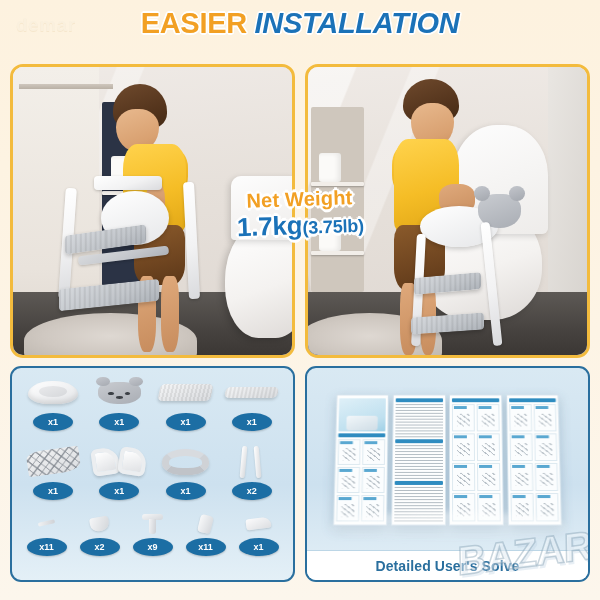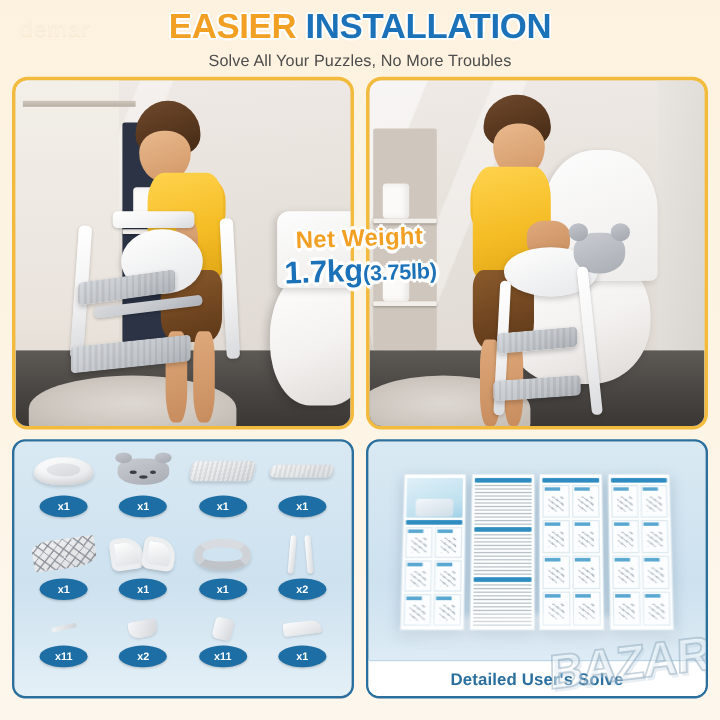--- a/index.html
+++ b/index.html
@@ -40,21 +40,21 @@
     font-size: 29px;
     font-weight: 800;
     letter-spacing: -0.3px;
     line-height: 34px;
     white-space: nowrap;
     text-shadow:
        1.6px 0 #fff, -1.6px 0 #fff, 0 1.6px #fff, 0 -1.6px #fff,
        1.2px 1.2px #fff, -1.2px 1.2px #fff, 1.2px -1.2px #fff, -1.2px -1.2px #fff;
   }
   .headline .w1 { color: #f2a024; }
-  .headline .w2 { color: #1b72b8; }
+  .headline .w2 { color: #1b72b8; font-style: italic; }
   .subhead {
     margin-top: 3px;
     font-size: 13.5px;
     color: #4c4c4c;
     letter-spacing: .1px;
   }
 
   
   .photo-row {
     position: relative;
@@ -527,21 +527,20 @@
 <body>
 
 <div class="page">
 
   <div class="header">
     <div class="brand-logo">demar</div>
     <div class="headline">
       <span class="w1">EASIER</span>
       <span class="w2">INSTALLATION</span>
     </div>
-    <div class="subhead">Solve All Your Puzzles, No More Troubles</div>
   </div>
 
   <div class="photo-row">
 
     <div class="photo-card">
       <div class="scene">
         <div class="wall-marble"></div>
         <div class="wall-left"></div>
         <div class="door-frame" style="left:2%;top:6%;width:34%;height:5px;"></div>
         <div class="niche" style="left:32%;top:12%;width:16%;height:64%;"></div>
@@ -698,20 +697,29 @@
               <div class="qty">x11</div>
             </div>
             <div class="part">
               <div class="part-art">
                   <div class="sh sh-clip"></div>
                 </div>
               <div class="qty">x2</div>
             </div>
             <div class="part">
               <div class="part-art">
+                  <div class="sh sh-bolt">
+                    <span class="head"></span>
+                    <span class="shaft"></span>
+                  </div>
+                </div>
+              <div class="qty">x9</div>
+            </div>
+            <div class="part">
+              <div class="part-art">
                   <div class="sh sh-sleeve"></div>
                 </div>
               <div class="qty">x11</div>
             </div>
             <div class="part">
               <div class="part-art">
                   <div class="sh sh-wrench"></div>
                 </div>
               <div class="qty">x1</div>
             </div>

